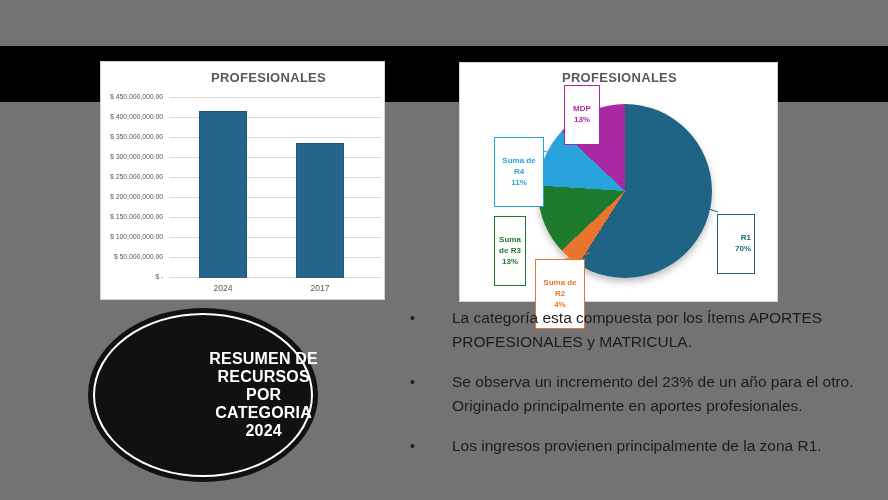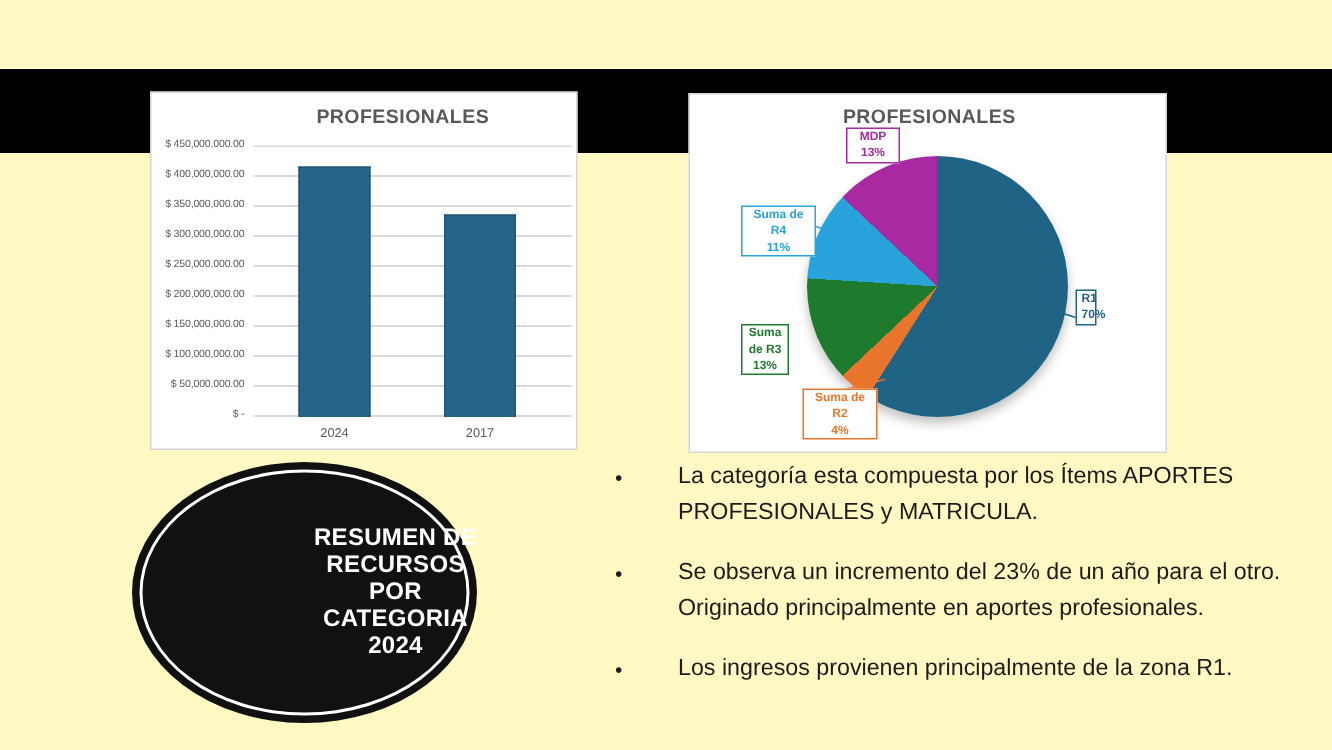--- a/index.html
+++ b/index.html
@@ -1,17 +1,17 @@
 <!DOCTYPE html>
 <html><head>
 <meta charset="utf-8">
 <style>
   * { margin:0; padding:0; box-sizing:border-box; }
   html,body { width:888px; height:500px; background:#fff; font-family:"Liberation Sans", sans-serif; overflow:hidden; }
-  #slide { position:relative; width:888px; height:500px; background:#fef9c3; }
+  #slide { position:relative; width:888px; height:500px; background:#737373; }
 
   
   .band { position:absolute; left:0; top:46px; width:888px; height:56px; background:#000; z-index:1; }
 
   
   .card { position:absolute; background:#fff; border:1px solid #d4d4d4; z-index:2; }
   #bar-card { left:100px; top:61px; width:285px; height:239px; }
   #pie-card { left:459px; top:62px; width:319px; height:240px; }
   .chart-title { position:absolute; font-size:13px; font-weight:bold; color:#595959; letter-spacing:.3px; text-align:center; }
   #bar-card .chart-title { left:60px; top:8px; width:215px; }
@@ -26,26 +26,26 @@
   #bar-0 { left:30px; }
   #bar-1 { left:127px; }
   .x-label { position:absolute; top:221px; width:48px; text-align:center; font-size:8.5px; color:#595959; }
   #xl-0 { left:98px; }
   #xl-1 { left:195px; }
 
   
   .pie { position:absolute; left:78px; top:41px; width:174px; height:174px; border-radius:50%;
          box-shadow:0 4px 7px rgba(0,0,0,.25); }
   .callout { position:absolute; background:#fff; border:1px solid; font-size:8px; font-weight:bold;
-             text-align:center; line-height:1.35; padding:0 3px; z-index:3; }
+             text-align:center; line-height:1.35; padding:18px 3px; z-index:3; }
   #co-mdp { left:104px; top:22px;  width:36px; }
   #co-r4  { left:34px;  top:74px;  width:50px; }
   #co-r3  { left:34px;  top:153px; width:32px; }
   #co-r2  { left:60px;  top:196px; width:50px; }
-  #co-r1  { left:257px; top:130px; width:14px;text-align:right; }
+  #co-r1  { left:257px; top:151px; width:38px;text-align:right; }
   #leader-svg { position:absolute; left:0; top:0; width:319px; height:240px; z-index:2; }
   #leader-svg line { stroke-width:1; }
 
   
   #badge { position:absolute; left:88px; top:308px; width:230px; height:174px; background:#111;
            border-radius:50%; z-index:2; display:flex; align-items:center; justify-content:flex-end; }
   #badge .ring { position:absolute; left:5px; top:5px; right:5px; bottom:5px;
                  border:2px solid #fff; border-radius:50%; }
   #badge .badge-text { position:relative; color:#fff; font-weight:bold; font-size:16px; line-height:1.13;
                  text-align:center; white-space:pre-line; letter-spacing:.2px; }

